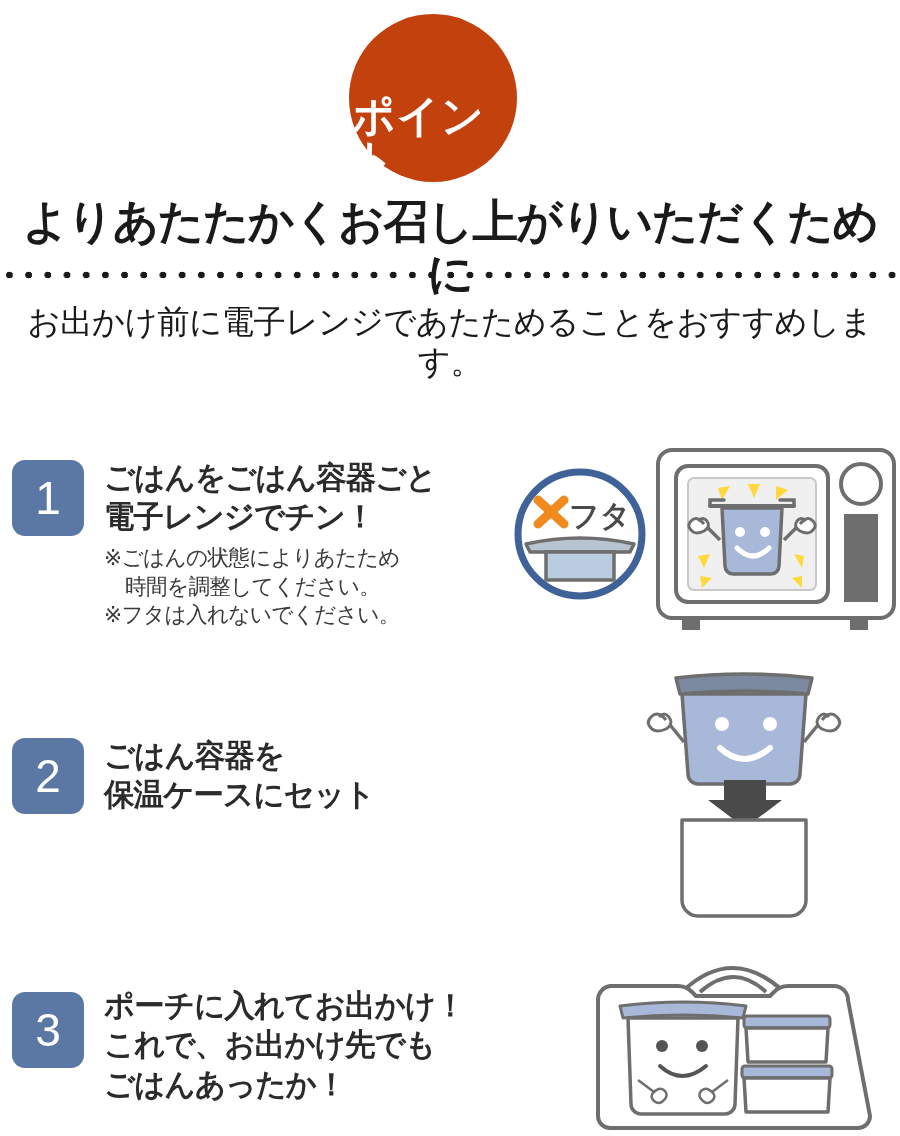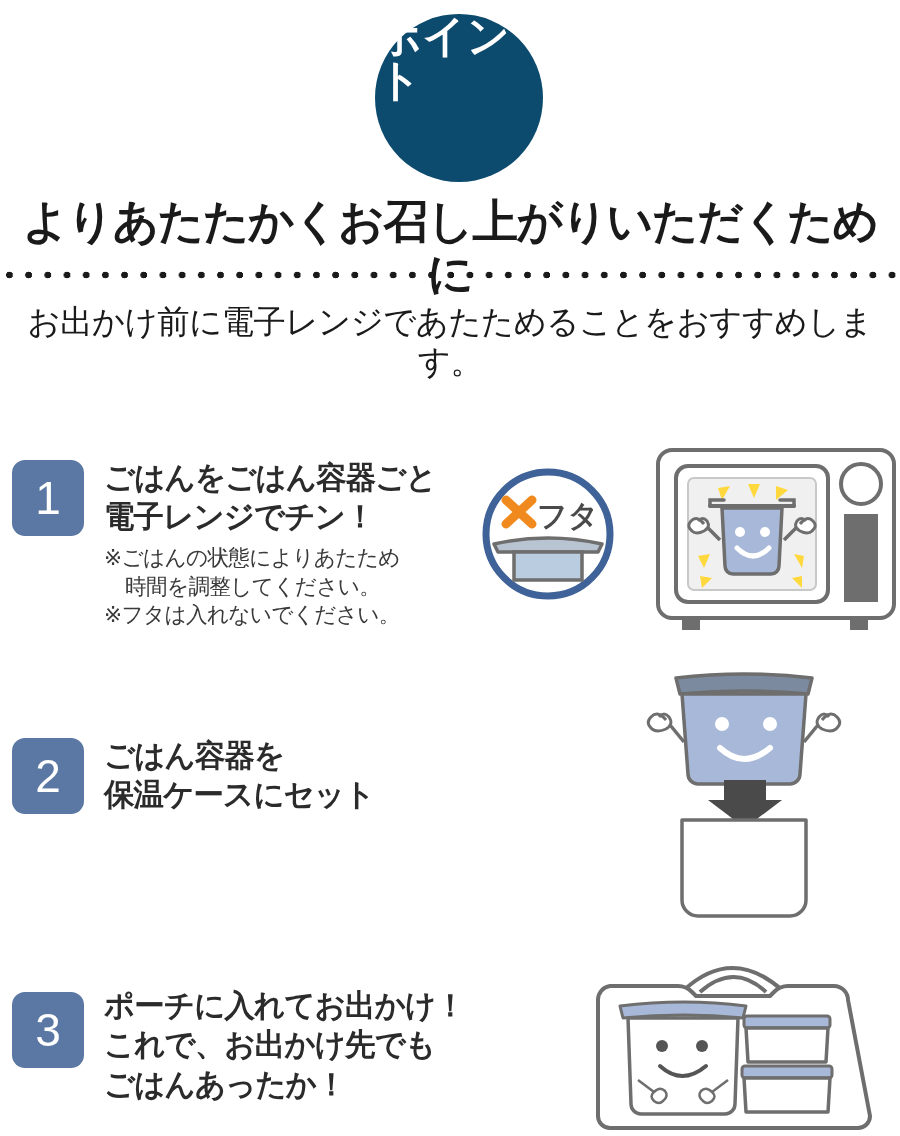--- a/index.html
+++ b/index.html
@@ -12,28 +12,28 @@
     height: 1136px;
     position: relative;
     overflow: hidden;
     font-family: "Liberation Sans", "DejaVu Sans", sans-serif;
     color: #231f20;
   }
 
   
   .point-badge {
     position: absolute;
-    left: 375px;
+    left: 349px;
     top: 14px;
     width: 168px;
     height: 168px;
     border-radius: 50%;
-    background: #0c4a6e;
+    background: #c2410c;
     display: flex;
-    align-items: flex-start;
+    align-items: flex-end;
     justify-content: center;
   }
   .point-badge-label {
     color: #ffffff;
     font-size: 44px;
     font-weight: bold;
     letter-spacing: 1px;
     line-height: 1;
     transform: scaleX(0.96);
   }
@@ -130,21 +130,21 @@
     letter-spacing: -0.6px;
     color: #3a3a3a;
     white-space: pre-line;
     transform: scaleX(0.98);
     transform-origin: left top;
   }
 
   .art {
     position: absolute;
   }
-  #art-lid      { left: 476px; top: 462px; }
+  #art-lid      { left: 508px; top: 462px; }
   #art-microwave{ left: 652px; top: 444px; }
   #art-set      { left: 628px; top: 664px; }
   #art-pouch    { left: 588px; top: 950px; }
 </style>
 </head>
 <body>
 
 <div class="point-badge">
   <span class="point-badge-label">ポイント</span>
 </div>

